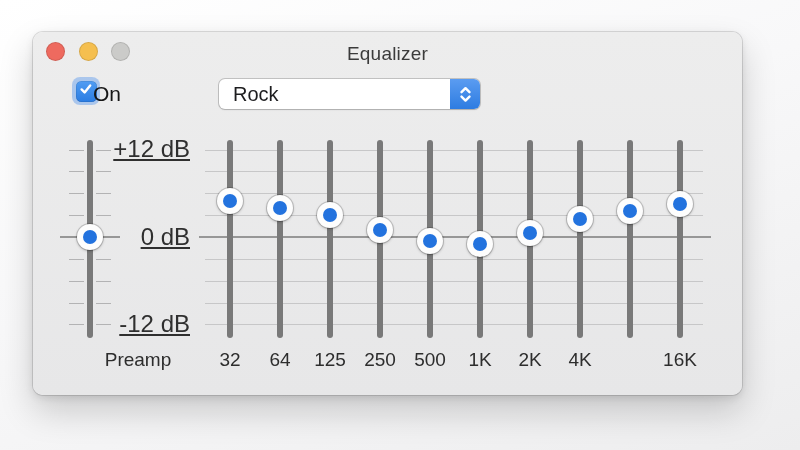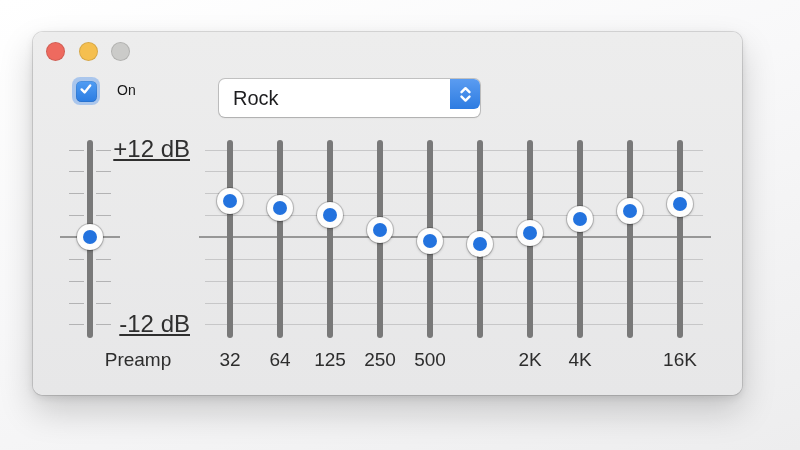--- a/index.html
+++ b/index.html
@@ -27,23 +27,23 @@
   .checkbox-ring{
     position:absolute;left:39px;top:45px;width:28px;height:28px;border-radius:8px;
     background:rgba(116,168,236,0.55);
   }
   .checkbox-box{
     position:absolute;left:3.5px;top:3.5px;width:21px;height:21px;border-radius:5.5px;
     background:linear-gradient(#519df3,#2a7ce2);
     display:flex;align-items:center;justify-content:center;
     box-shadow:inset 0 0 0 0.5px rgba(0,0,0,0.15);
   }
-  .on-label{position:absolute;left:84px;top:50px;font-size:14px;color:#161616;}
+  .on-label{position:absolute;left:60px;top:50px;font-size:21px;color:#161616;}
   .dropdown{
-    position:absolute;left:186px;top:47px;width:261px;height:38px;border-radius:6px;
+    position:absolute;left:186px;top:47px;width:261px;height:30px;border-radius:6px;
     background:#ffffff;
     box-shadow:0 0 0 1px rgba(0,0,0,0.18), 0 1px 2px rgba(0,0,0,0.10);
   }
   .dropdown-text{
     position:absolute;left:14px;top:50%;transform:translateY(-50%);
     font-size:20px;color:#1d1d1f;
   }
   .dropdown-cap{
     position:absolute;right:0;top:0;width:30px;height:30px;border-radius:0 6px 6px 0;
     background:linear-gradient(#5b9cf1,#2e7ce1);
@@ -75,20 +75,21 @@
 </style>
 </head>
 <body>
 
 <div class="window">
 
   <div class="traffic t-close" style="background: rgb(238, 106, 95);"></div>
   <div class="traffic t-min" style="background: rgb(245, 191, 79);"></div>
   <div class="traffic t-zoom" style="background: rgb(203, 203, 201);"></div>
 
+  <div class="window-title">Equalizer</div>
 
   <div class="checkbox-ring">
     <div class="checkbox-box">
       <span>
         <svg width="14" height="14" viewBox="0 0 14 14">
           <path d="M2.6 7.4 L5.6 10.4 L11.2 3.4" stroke="#ffffff" stroke-width="2.4" fill="none" stroke-linecap="round" stroke-linejoin="round"></path>
         </svg>
       </span>
     </div>
   </div>
@@ -99,20 +100,21 @@
     <div class="dropdown-cap">
       <svg width="15" height="19" viewBox="0 0 15 19">
         <path d="M3.5 7.2 L7.5 3.2 L11.5 7.2" stroke="#ffffff" stroke-width="2.4" fill="none" stroke-linecap="round" stroke-linejoin="round"></path>
         <path d="M3.5 11.6 L7.5 15.6 L11.5 11.6" stroke="#ffffff" stroke-width="2.4" fill="none" stroke-linecap="round" stroke-linejoin="round"></path>
       </svg>
     </div>
   </div>
 
   <div class="eq-area" id="eq-area">
     <div class="axis-label axis-top">+12 dB</div>
+    <div class="axis-label axis-mid">0 dB</div>
     <div class="axis-label axis-bot">-12 dB</div>
   <div class="gridline" style="top: 117.52px; left: 172px; width: 498px;"></div>
       <div class="ptick" style="top: 117.52px; width: 15px; left: 36px;"></div>
       <div class="ptick" style="top: 117.52px; width: 15px; left: 63px;"></div>
       <div class="gridline" style="top: 139.39px; left: 172px; width: 498px;"></div>
       <div class="ptick" style="top: 139.39px; width: 15px; left: 36px;"></div>
       <div class="ptick" style="top: 139.39px; width: 15px; left: 63px;"></div>
       <div class="gridline" style="top: 161.26px; left: 172px; width: 498px;"></div>
       <div class="ptick" style="top: 161.26px; width: 15px; left: 36px;"></div>
       <div class="ptick" style="top: 161.26px; width: 15px; left: 63px;"></div>
@@ -161,20 +163,21 @@
       <div class="slider-label" style="left: 307px;">250</div>
       <div class="track" style="left: 394px;"></div>
       <div class="knob" style="left: 384px; top: 195.645px;">
         <div class="knob-dot" style="background: rgb(34, 114, 222);"></div>
       </div>
       <div class="slider-label" style="left: 357px;">500</div>
       <div class="track" style="left: 444px;"></div>
       <div class="knob" style="left: 434px; top: 199.29px;">
         <div class="knob-dot" style="background: rgb(34, 114, 222);"></div>
       </div>
+      <div class="slider-label" style="left: 407px;">1K</div>
       <div class="track" style="left: 494px;"></div>
       <div class="knob" style="left: 484px; top: 188.355px;">
         <div class="knob-dot" style="background: rgb(34, 114, 222);"></div>
       </div>
       <div class="slider-label" style="left: 457px;">2K</div>
       <div class="track" style="left: 544px;"></div>
       <div class="knob" style="left: 534px; top: 173.775px;">
         <div class="knob-dot" style="background: rgb(34, 114, 222);"></div>
       </div>
       <div class="slider-label" style="left: 507px; text-align: center;">4K</div>

